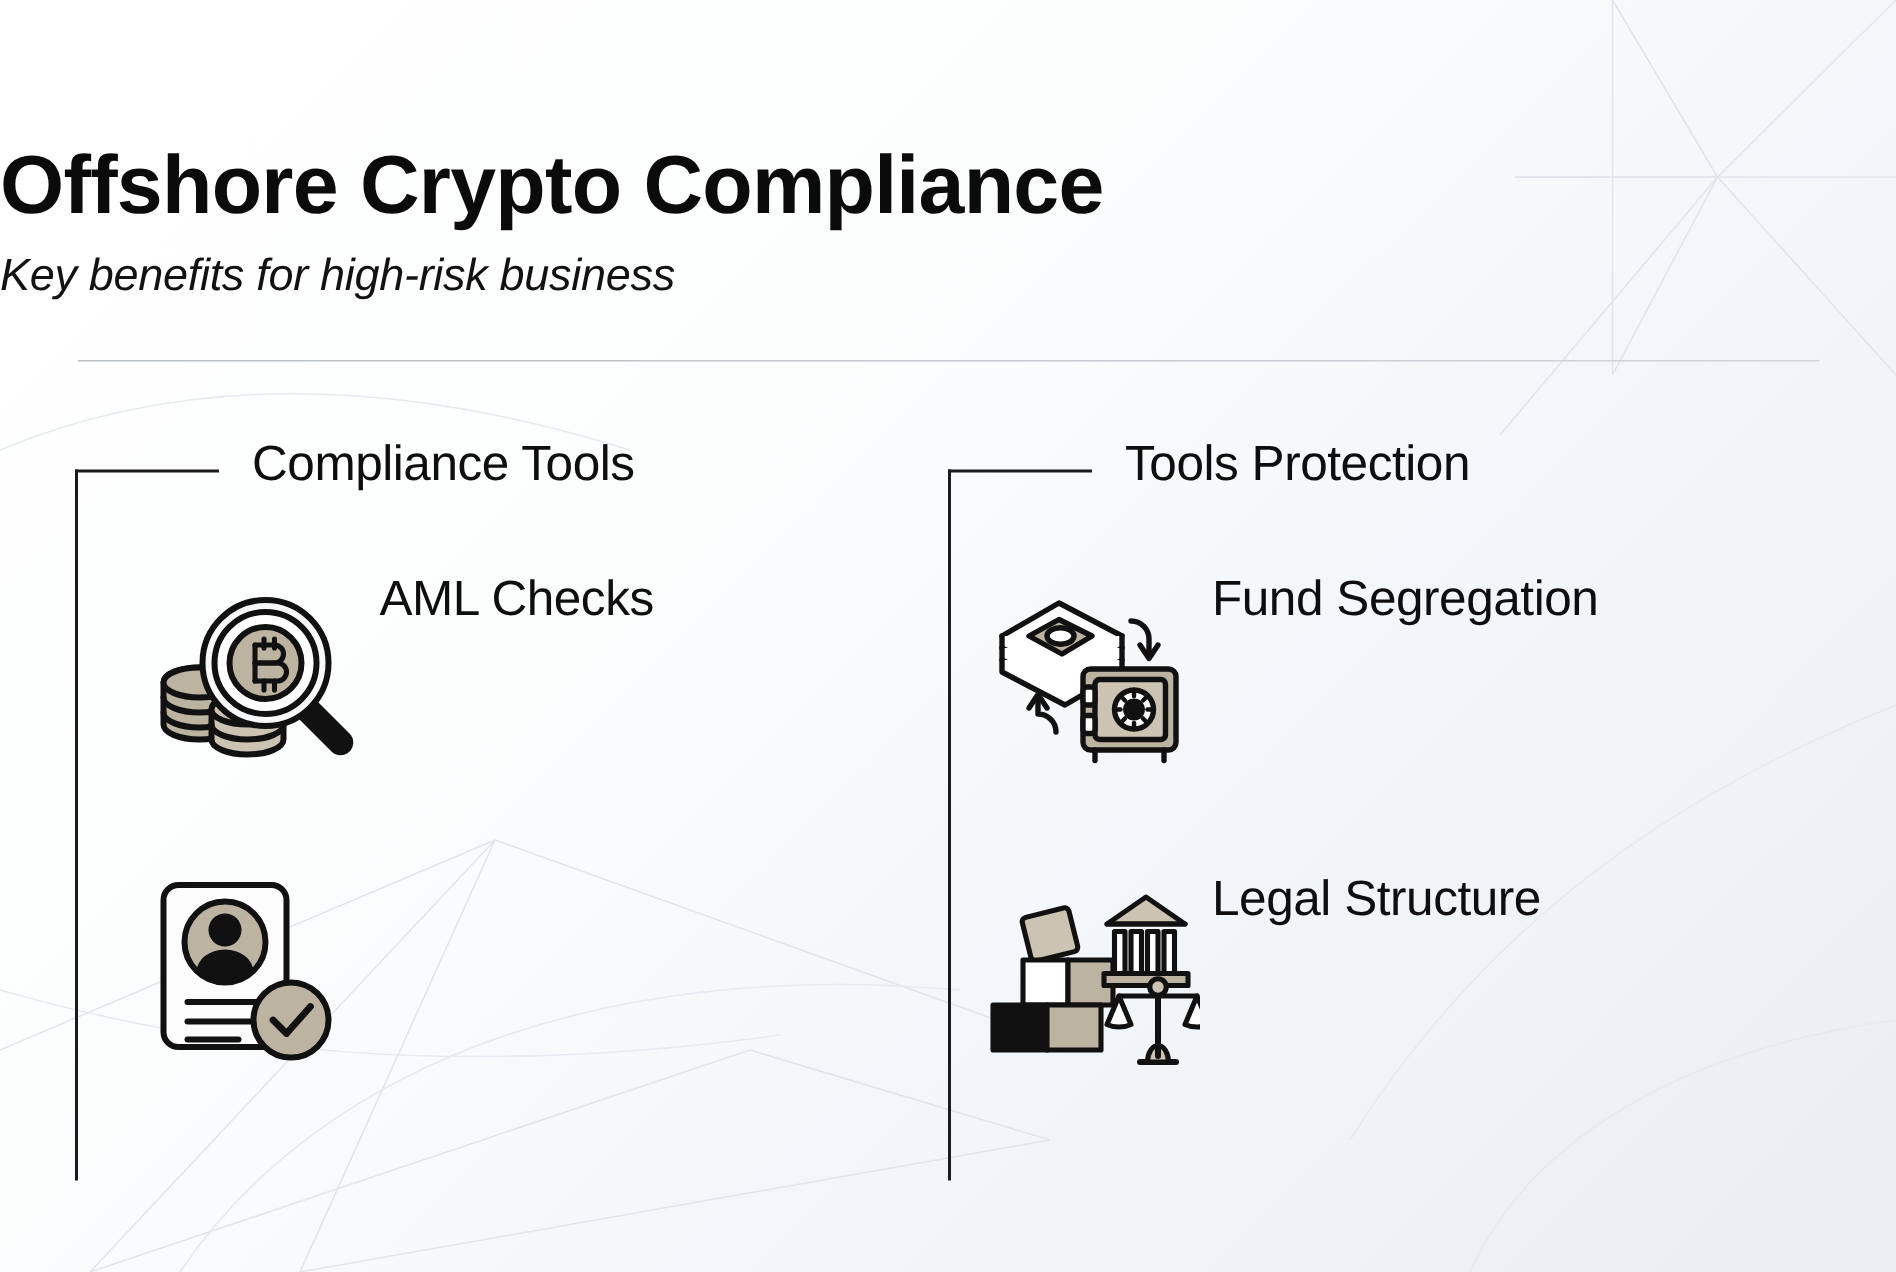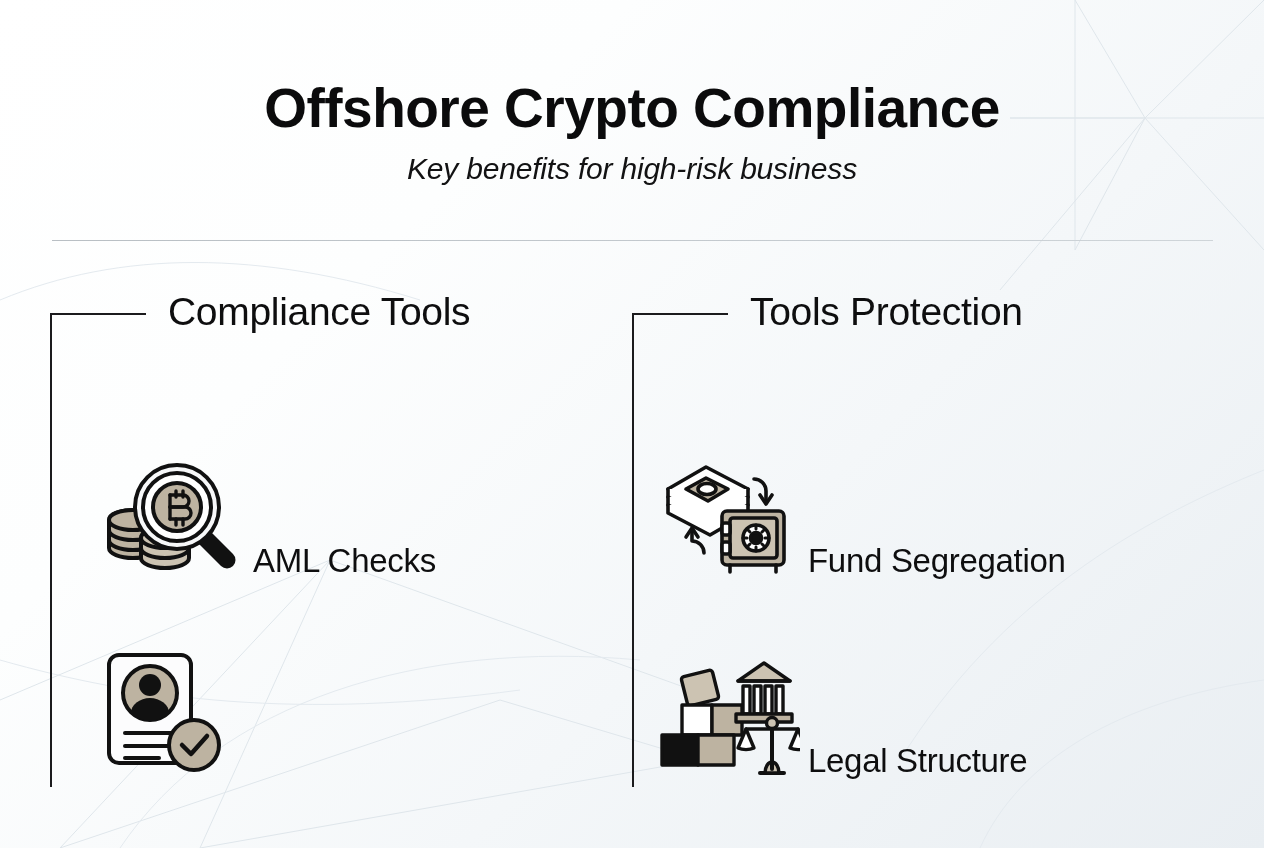--- a/index.html
+++ b/index.html
@@ -20,23 +20,23 @@
   #bg-poly {
     position: absolute;
     inset: 0;
     width: 1264px;
     height: 848px;
     pointer-events: none;
   }
   
   #header {
     position: absolute;
-    top: 1px; left: 0;
+    top: 16px; left: 0;
     width: 1264px;
-    text-align: center;
+    text-align: left;
   }
   #title {
     margin: 0;
     padding-top: 78px;
     font-size: 55px;
     font-weight: 700;
     letter-spacing: -0.5px;
     color: #0b0b0c;
     line-height: 1.08;
   }
@@ -72,35 +72,35 @@
     width: 96px;
     height: 474px;
     border-left: 2px solid #1b1b1d;
     border-top: 2px solid #1b1b1d;
     box-sizing: border-box;
   }
   .col-heading {
     position: absolute;
     left: 118px;
     top: 0;
-    font-size: 39px;
+    font-size: 33px;
     font-weight: 400;
     color: #0e0e0f;
     letter-spacing: -0.3px;
     white-space: nowrap;
   }
   .items {
     position: absolute;
     left: 45px;
     top: 90px;
     width: 515px;
   }
   .item {
     display: flex;
-    align-items: flex-end;
+    align-items: flex-start;
     height: 200px;
   }
   .item-icon {
     width: 150px;
     height: 135px;
     flex: 0 0 150px;
     display: flex;
     align-items: center;
     justify-content: center;
   }

